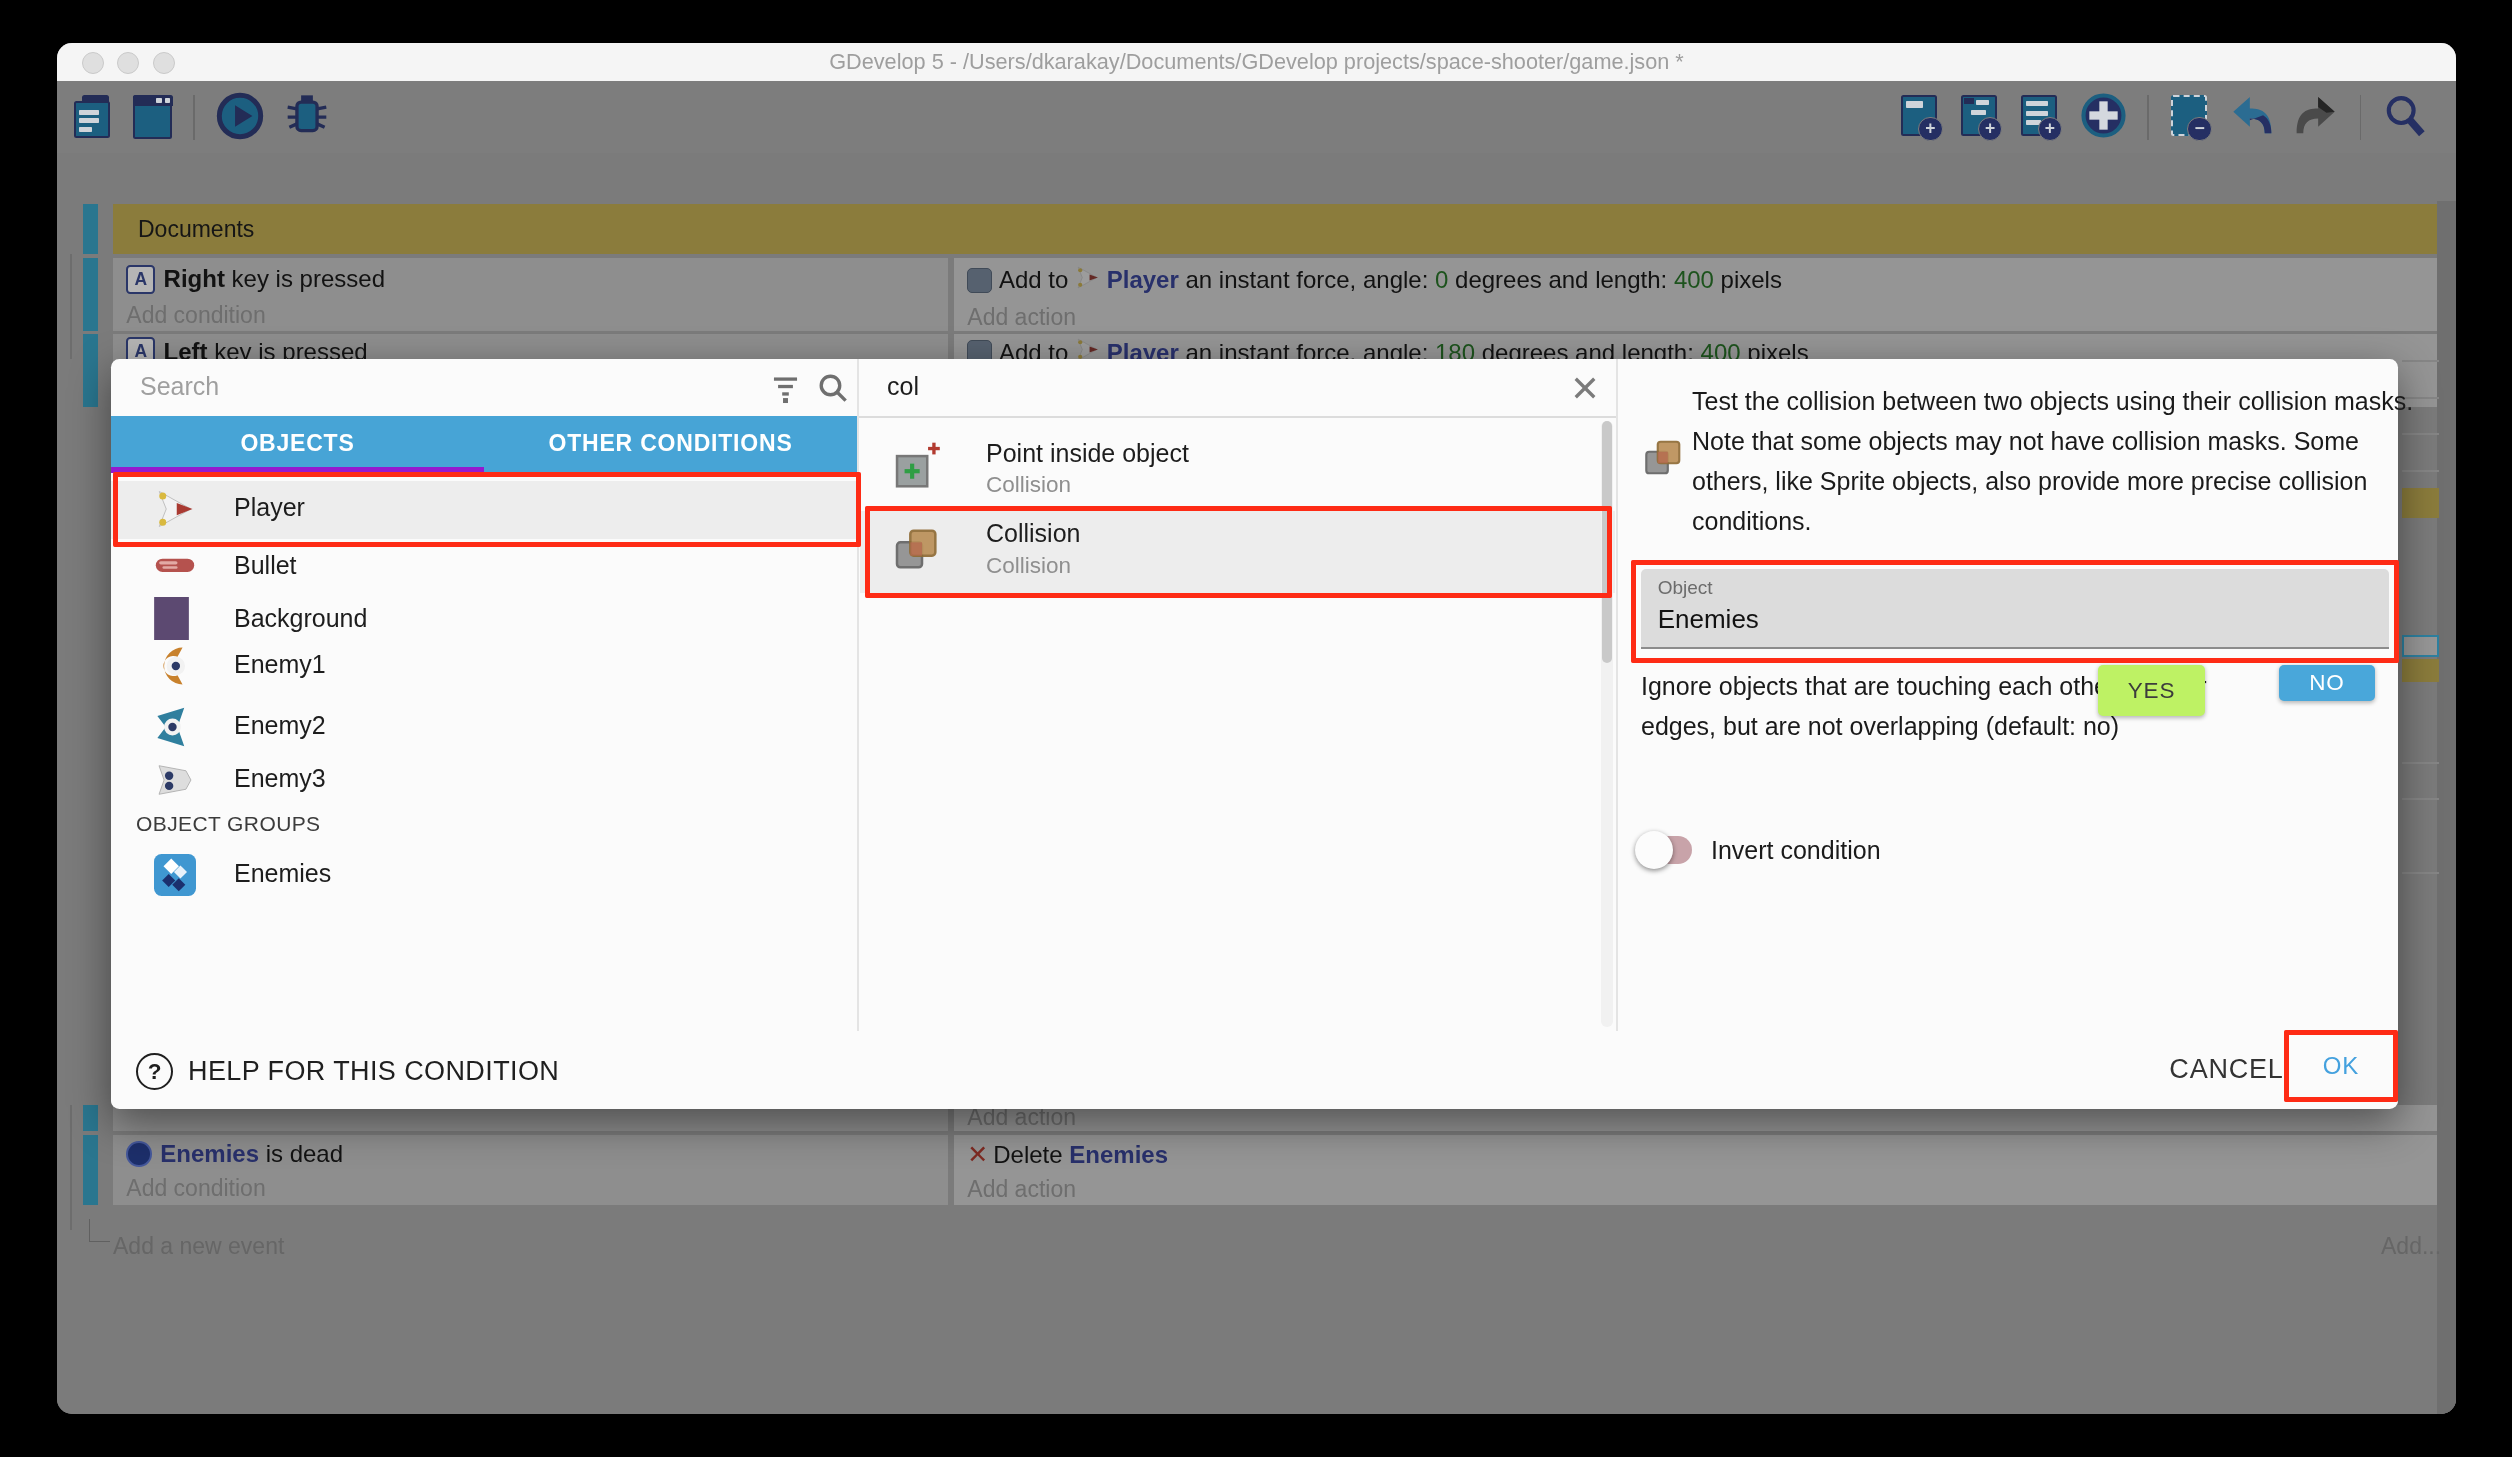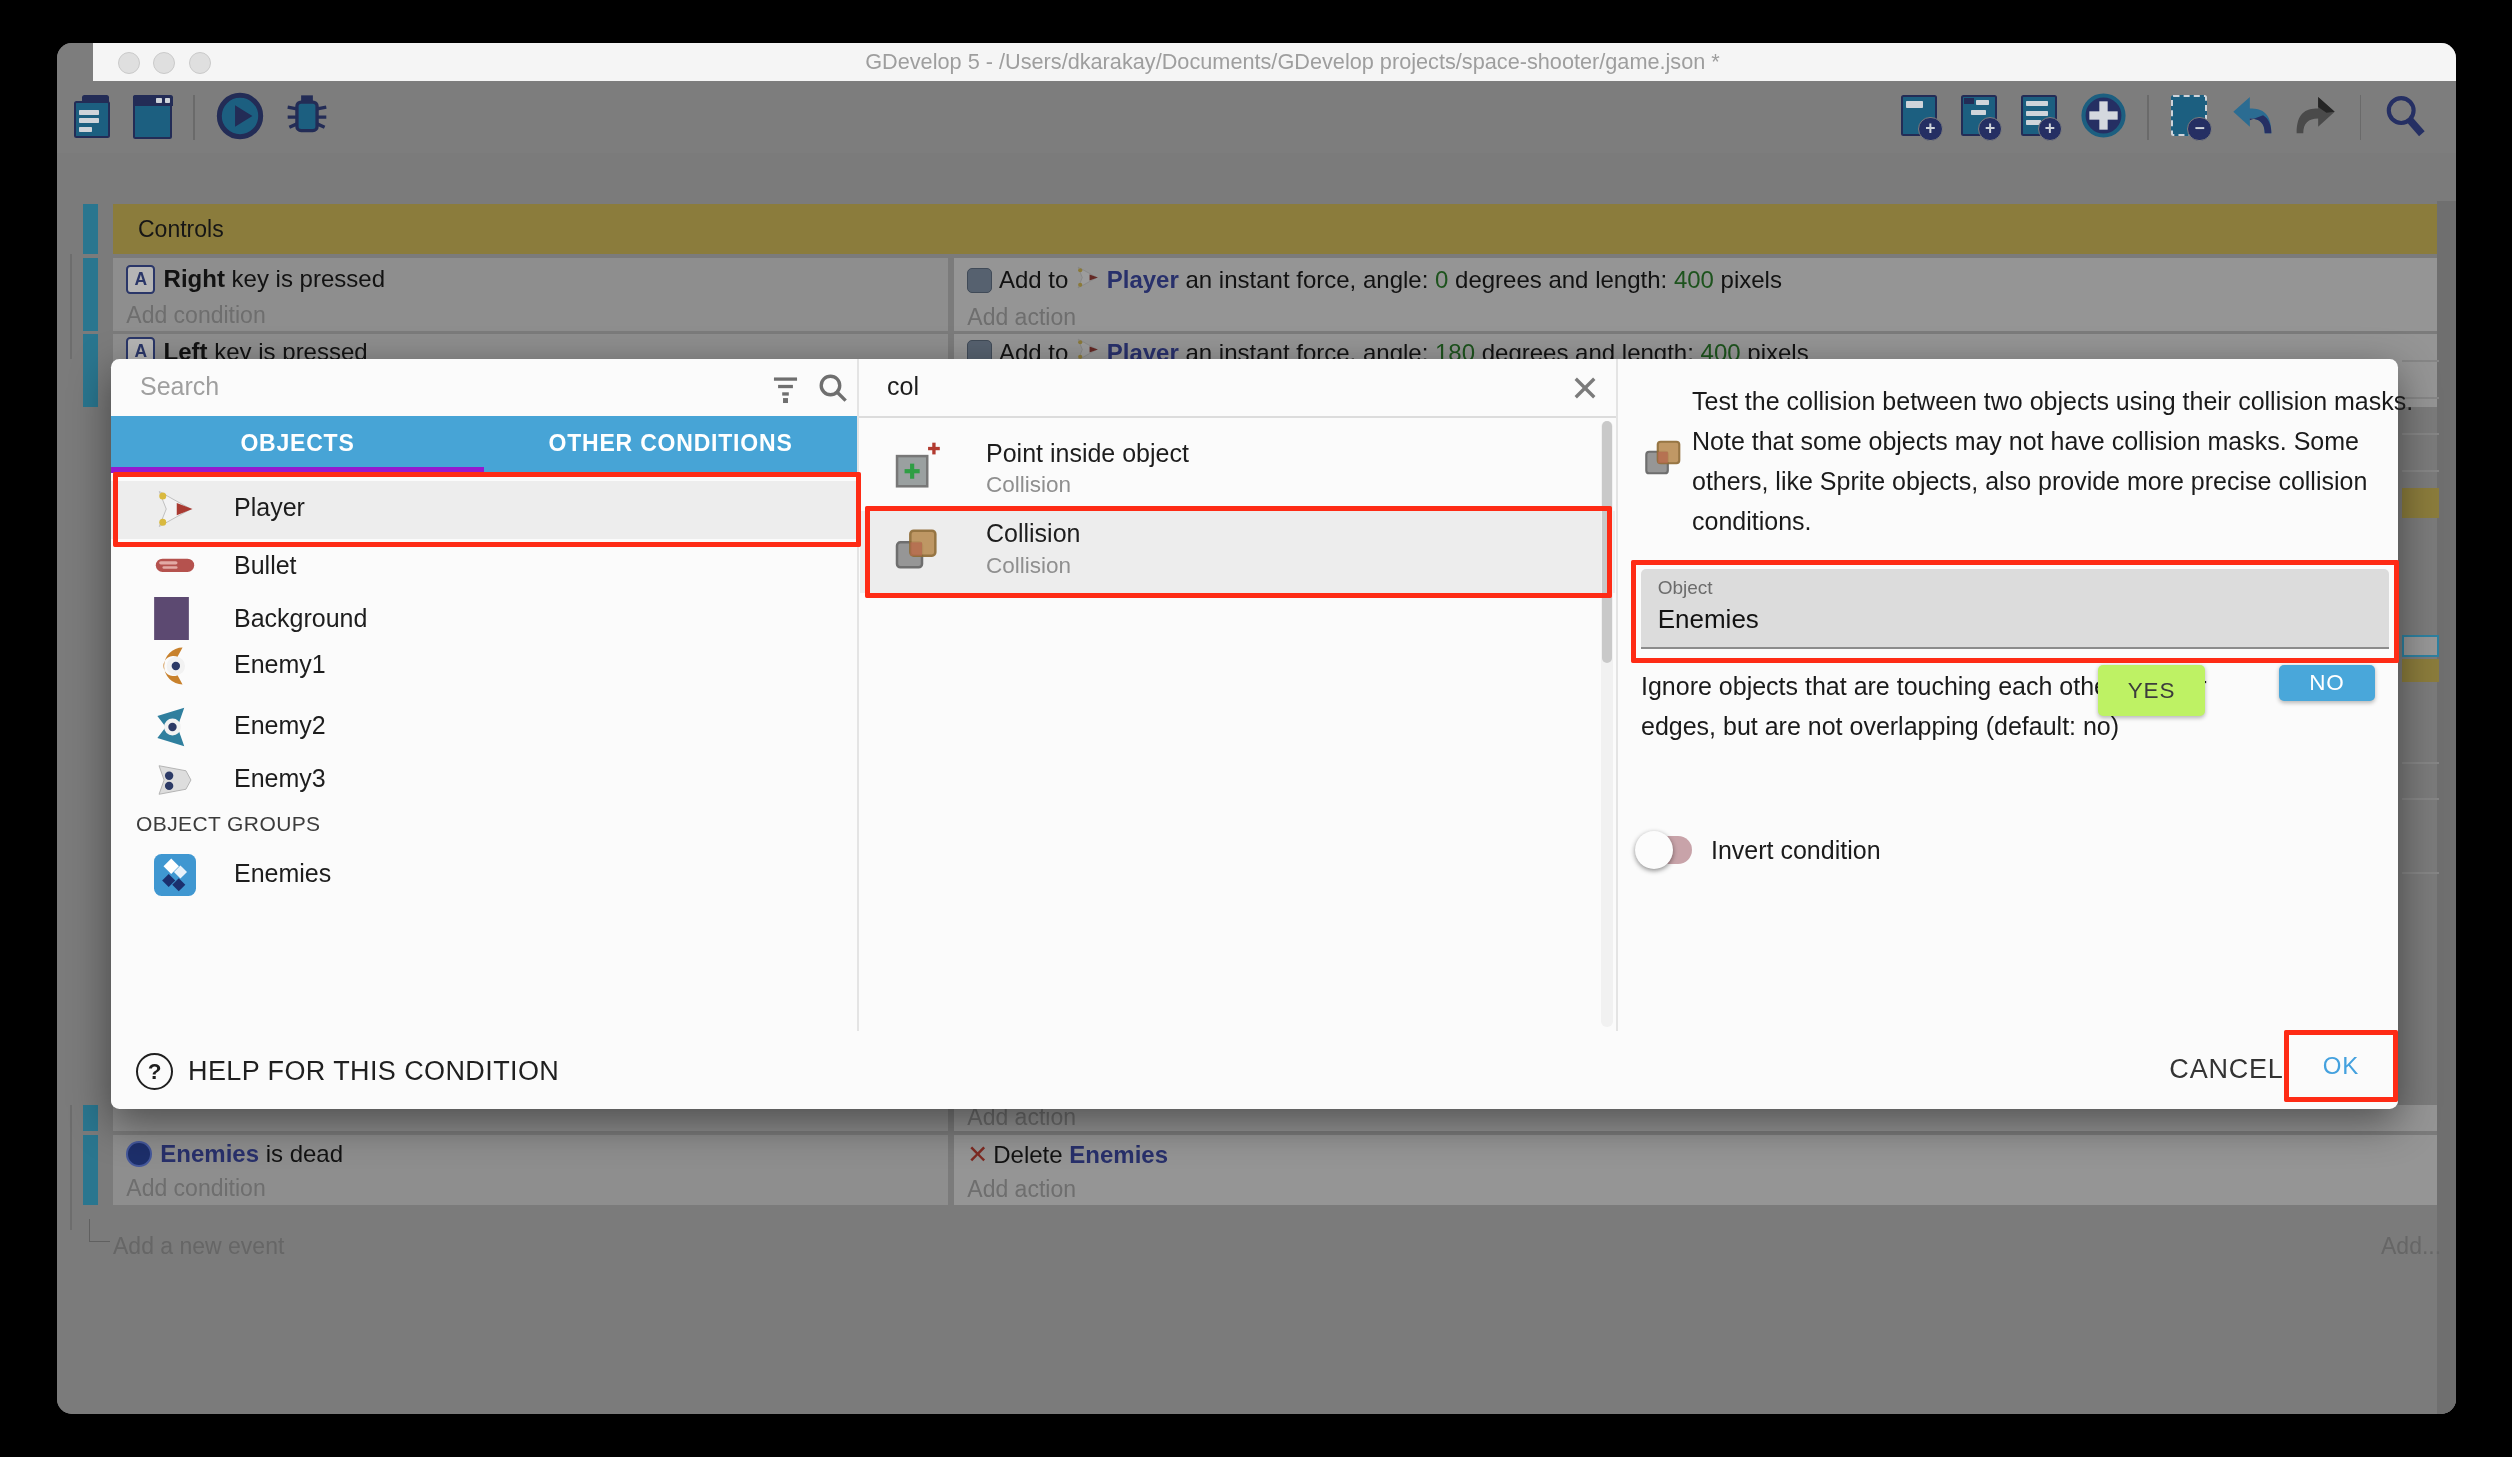--- a/index.html
+++ b/index.html
@@ -1,19 +1,19 @@
 <!DOCTYPE html>
 <html style="font-size:13.3px"><head>
 <meta charset="utf-8">
 <style>
   html,body{margin:0;padding:0;width:2512px;height:1458px;background:#000;font-family:"Liberation Sans","DejaVu Sans",sans-serif;-webkit-font-smoothing:antialiased;}
   .abs{position:absolute;}
   
   #window{left:57px;top:43px;width:2399px;height:1371px;border-radius:15px;overflow:hidden;background:#7b7b7b;}
-  #titlebar{left:0;top:0;width:100%;height:38px;background:#f5f5f5;margin-left:36px;}
+  #titlebar{left:0;top:0;width:100%;height:38px;background:#f5f5f5;}
   .light{width:20px;height:20px;border-radius:50%;background:#dfdfdf;border:0.8px solid #c9c9c9;display:inline-block;margin-right:13.3px;}
   #title{width:100%;text-align:center;line-height:38px;font-size:21.7px;color:#9e9e9e;}
   #toolbar{left:0;top:38px;width:100%;height:72px;background:#7d7d7d;}
   .tb-group{display:flex;align-items:center;gap:21.7px;height:72px;}
   .tbdiv{width:1.7px;height:45px;background:#6a6a6a;}
   .tbico{position:relative;width:38px;height:45px;}
   .tbico .sq{position:absolute;left:0;top:0;width:32px;height:37px;background:#1c5f80;border:2.5px solid #232c56;border-radius:2.5px;}
   .tbico .bar{position:absolute;background:#cfd4da;height:5px;border-radius:0.8px;}
   .tbico .badge{position:absolute;right:-3.3px;bottom:-1.7px;width:22.5px;height:22.5px;border-radius:50%;background:#252f63;color:#cfd4da;font-size:17.5px;font-weight:700;line-height:21.7px;text-align:center;border:1.7px solid #7d7d7d;}
   
@@ -177,21 +177,21 @@
     </div>
   </div>
 
   <div id="events" class="abs">
     <div class="abs" style="left:2380px;top:0;width:19px;height:100%;background:#6f6f6f;"></div>
     <div class="abs" style="left:13.3px;top:53px;width:1.7px;height:105px;background:#6d6d6d;"></div>
     <div class="abs" style="left:13.3px;top:904px;width:1.7px;height:125px;background:#6d6d6d;"></div>
 
     <div class="abs tealbar" style="top:3.3px;height:50px;"></div>
     <div class="abs olive" style="left:56px;top:3.3px;width:2324px;height:50px;line-height:50px;padding-left:25px;font-size:23px;color:#161616;box-sizing:border-box;">
-      <span>Controls</span>
+      <span>Documents</span>
     </div>
 
     <div class="abs tealbar" style="top:57px;height:73px;"></div>
     <div class="abs cell-c" style="top:57px;height:73px;">
       <div class="evt-line" style="padding-top:6.7px;">
         <span class="kbico">A</span>
         <span><b>Right</b><span> key is pressed</span></span>
       </div>
       <div class="evt-sub" style="margin-top:8.3px;">Add condition</div>
     </div>

